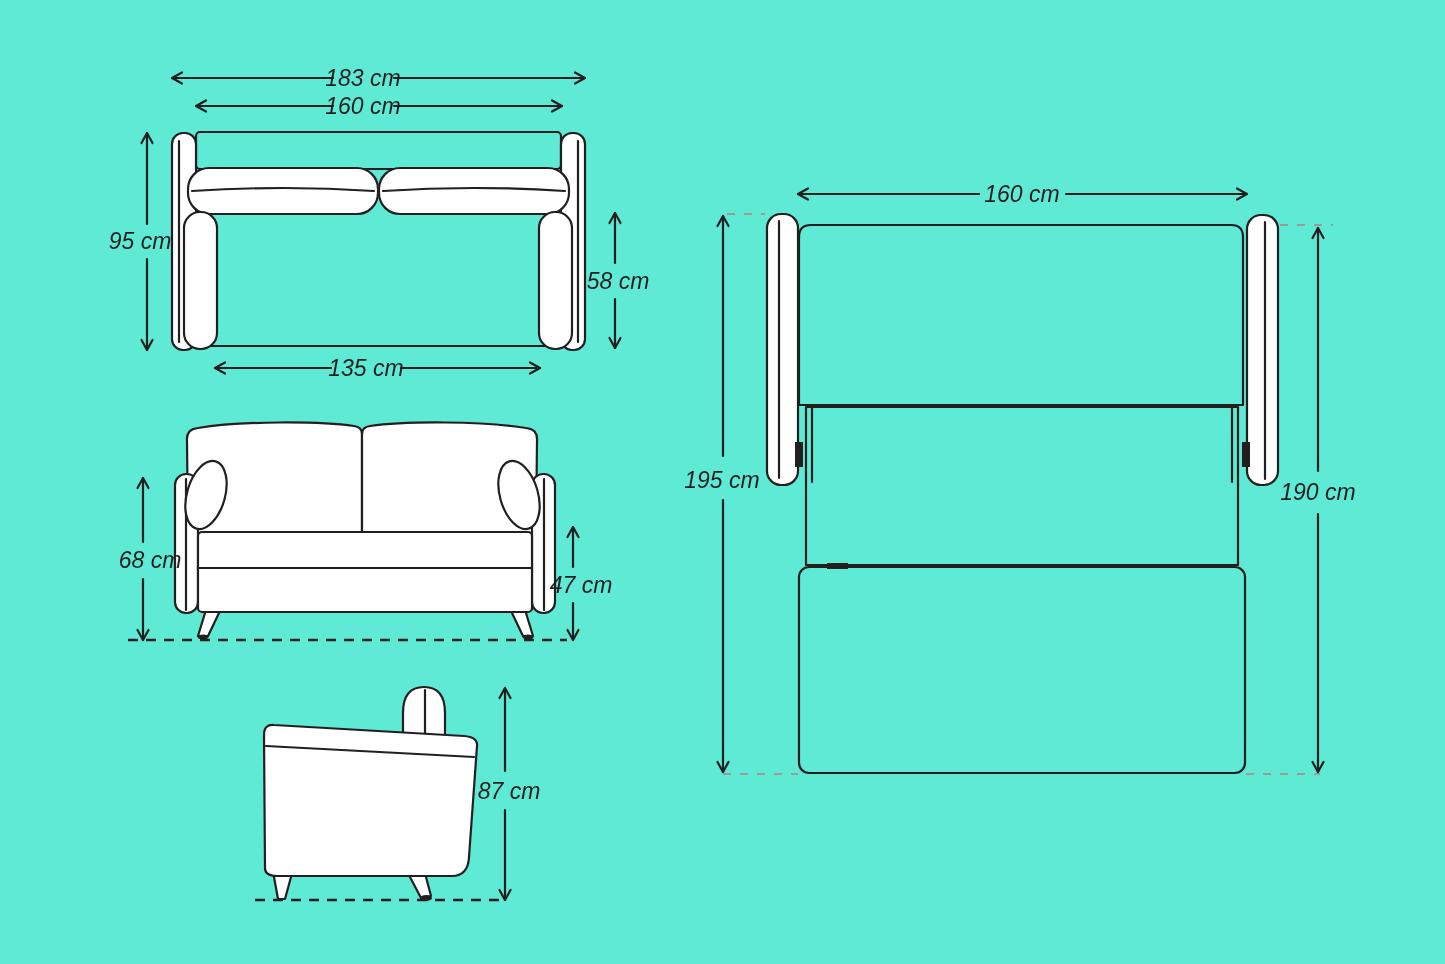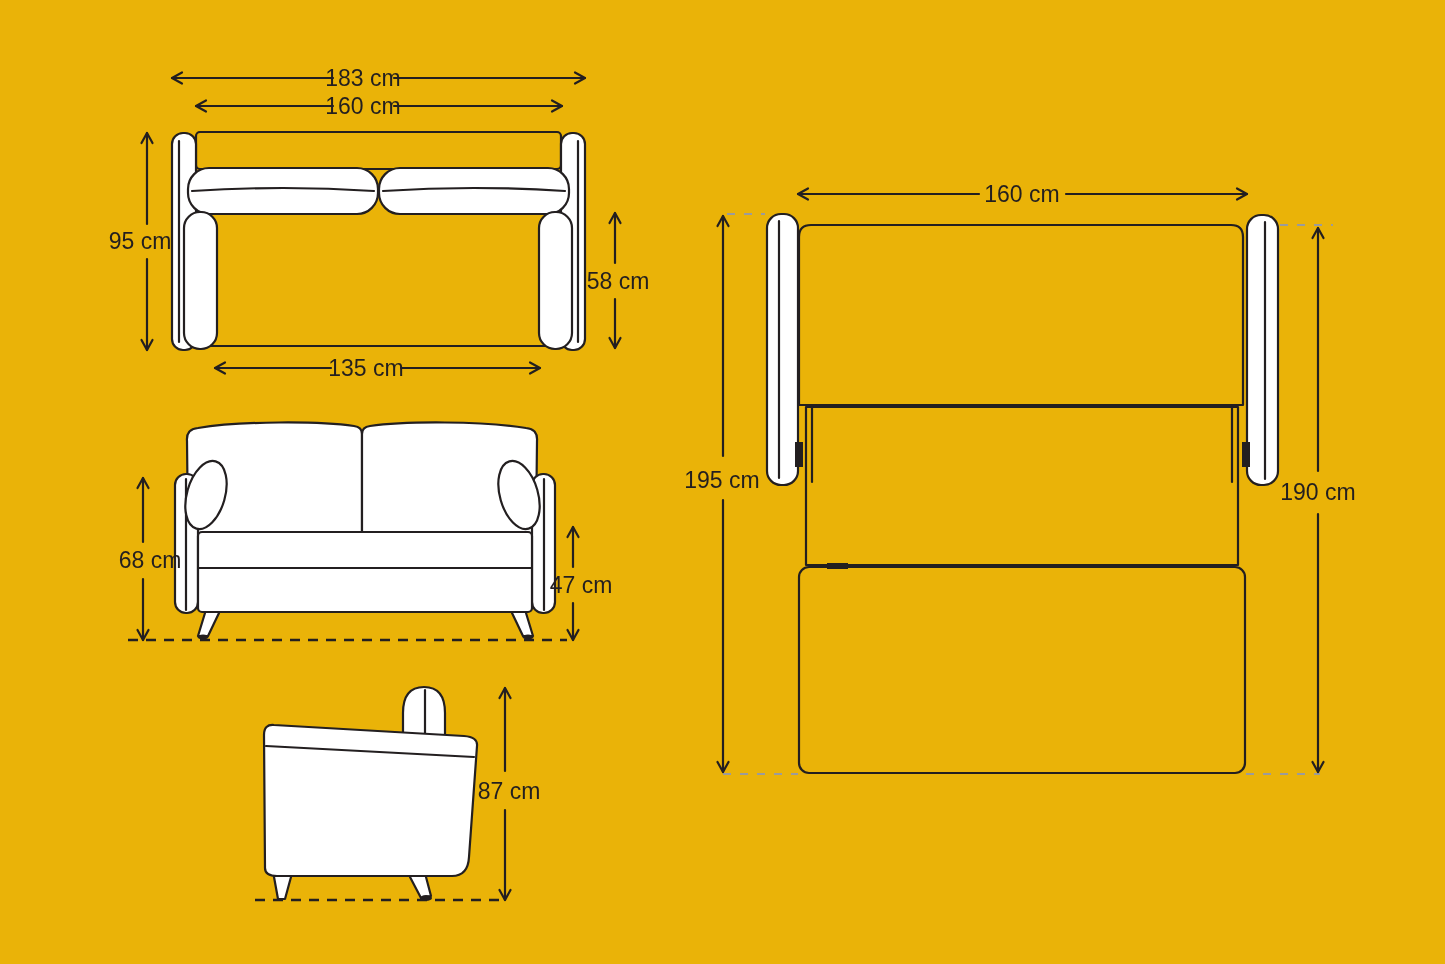--- a/index.html
+++ b/index.html
@@ -1,16 +1,16 @@
 <!DOCTYPE html>
 <html><head>
 <meta charset="utf-8">
 <style>
   html,body{margin:0;padding:0;background:#ffffff;}
-  .canvas{position:relative;width:1445px;height:964px;background:#eab308;overflow:hidden;}
+  .canvas{position:relative;width:1445px;height:964px;background:#5eead4;overflow:hidden;font-style:italic;}
   svg{display:block;}
   text{font-family:"Liberation Sans", sans-serif;font-size:23px;fill:#231f20;}
 </style>
 </head>
 <body>
 
 <div class="canvas">
 <svg width="1445" height="964" viewBox="0 0 1445 964">
   <defs>
     <marker id="ah" orient="auto-start-reverse" markerUnits="userSpaceOnUse" markerWidth="16" markerHeight="16" viewBox="0 0 16 16" refX="13" refY="8">

